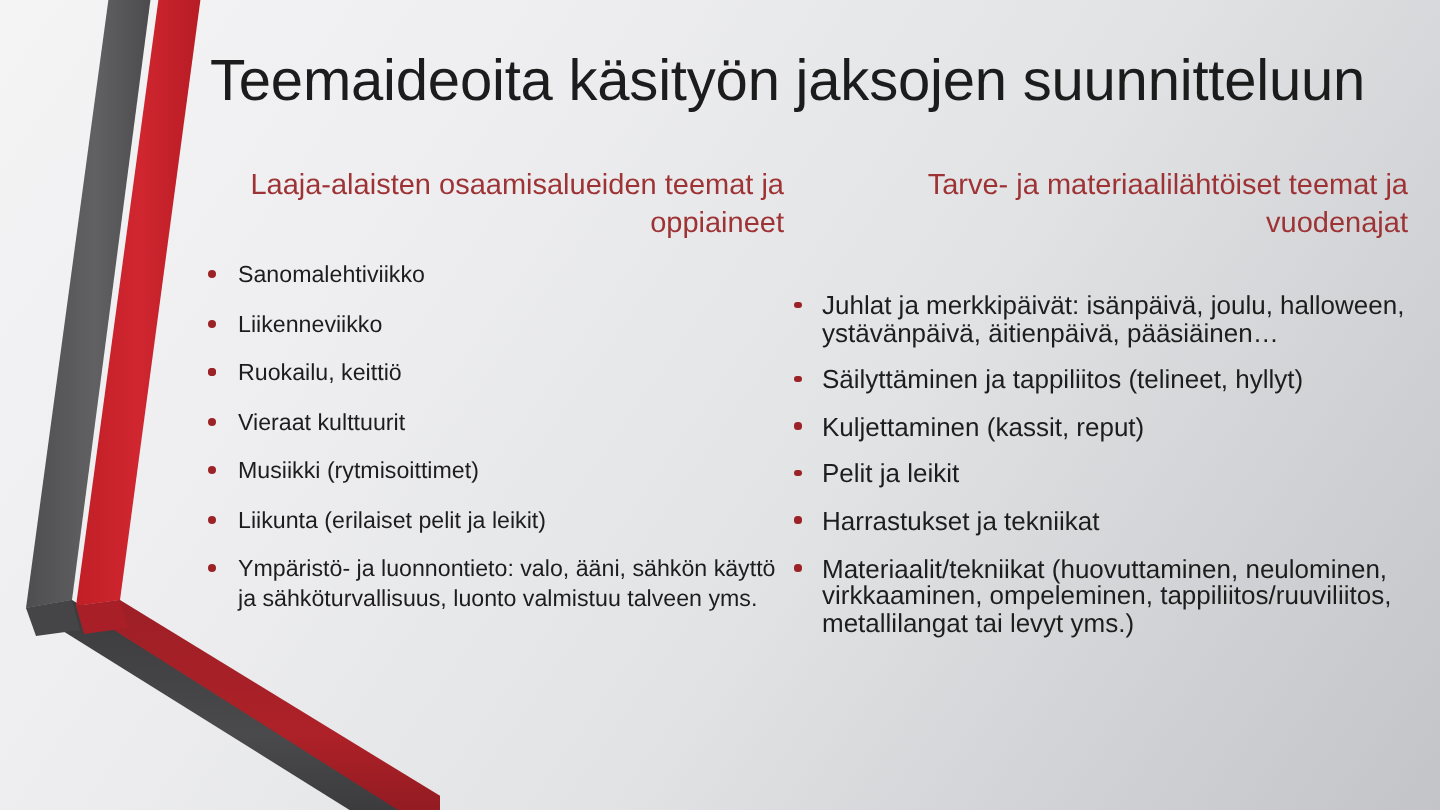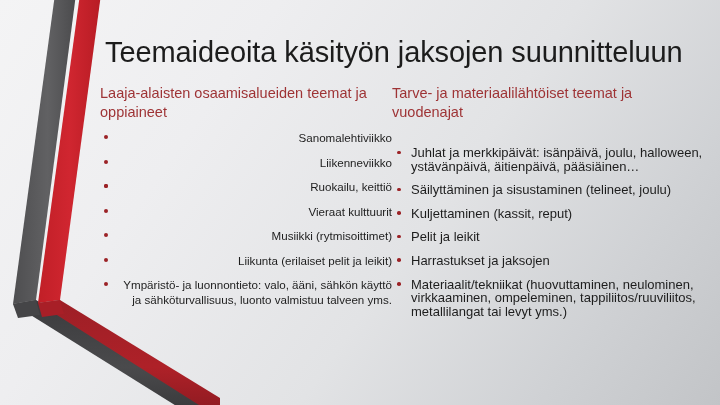--- a/index.html
+++ b/index.html
@@ -30,42 +30,42 @@
   #content {
     position: absolute;
     left: 0;
     top: 0;
     width: 720px;
     height: 405px;
   }
   #page-title {
     position: absolute;
     left: 105px;
-    top: 36px;
+    top: 25px;
     width: 600px;
     font-size: 29px;
     font-weight: 400;
     color: #1c1c1c;
     letter-spacing: -0.1px;
     white-space: nowrap;
   }
   .column {
     position: absolute;
     top: 84px;
   }
   #column-left {
     left: 100px;
     width: 292px;
   }
   #column-right {
     left: 392px;
     width: 312px;
   }
   .column-heading {
-    text-align: left;
+    text-align: right;
     color: #9e3335;
     font-size: 14.5px;
     line-height: 19px;
     font-weight: 400;
     margin: 0 0 8px 0;
   }
   #column-right .column-heading {
     margin-bottom: 24px;
   }
   .bullet-list {
@@ -84,21 +84,20 @@
     left: 4px;
     width: 4px;
     height: 4px;
     border-radius: 50%;
     background: #9b2226;
   }
   #column-left .bullet-item {
     font-size: 11.6px;
     line-height: 15px;
     margin-bottom: 9.5px;
-    text-align: right;
   }
   #column-left .bullet-item .bullet-dot {
     top: 5px;
   }
   #column-right .bullet-item {
     font-size: 13px;
     line-height: 13.6px;
     margin-bottom: 10px;
   }
   #column-right .bullet-item .bullet-dot {
@@ -193,33 +192,33 @@
 
     <div class="column" id="column-right">
       <div class="column-heading">Tarve- ja materiaalilähtöiset teemat ja vuodenajat</div>
       <ul class="bullet-list">
         <li class="bullet-item">
           <span class="bullet-dot"></span>
           <span>Juhlat ja merkkipäivät: isänpäivä, joulu, halloween, ystävänpäivä, äitienpäivä, pääsiäinen…</span>
         </li>
         <li class="bullet-item">
           <span class="bullet-dot"></span>
-          <span>Säilyttäminen ja sisustaminen (telineet, joulu)</span>
+          <span>Säilyttäminen ja tappiliitos (telineet, hyllyt)</span>
         </li>
         <li class="bullet-item">
           <span class="bullet-dot"></span>
           <span>Kuljettaminen (kassit, reput)</span>
         </li>
         <li class="bullet-item">
           <span class="bullet-dot"></span>
           <span>Pelit ja leikit</span>
         </li>
         <li class="bullet-item">
           <span class="bullet-dot"></span>
-          <span>Harrastukset ja jaksojen</span>
+          <span>Harrastukset ja tekniikat</span>
         </li>
         <li class="bullet-item">
           <span class="bullet-dot"></span>
           <span>Materiaalit/tekniikat (huovuttaminen, neulominen, virkkaaminen, ompeleminen, tappiliitos/ruuviliitos, metallilangat tai levyt yms.)</span>
         </li>
       </ul>
     </div>
 
   </div>
 </div>

